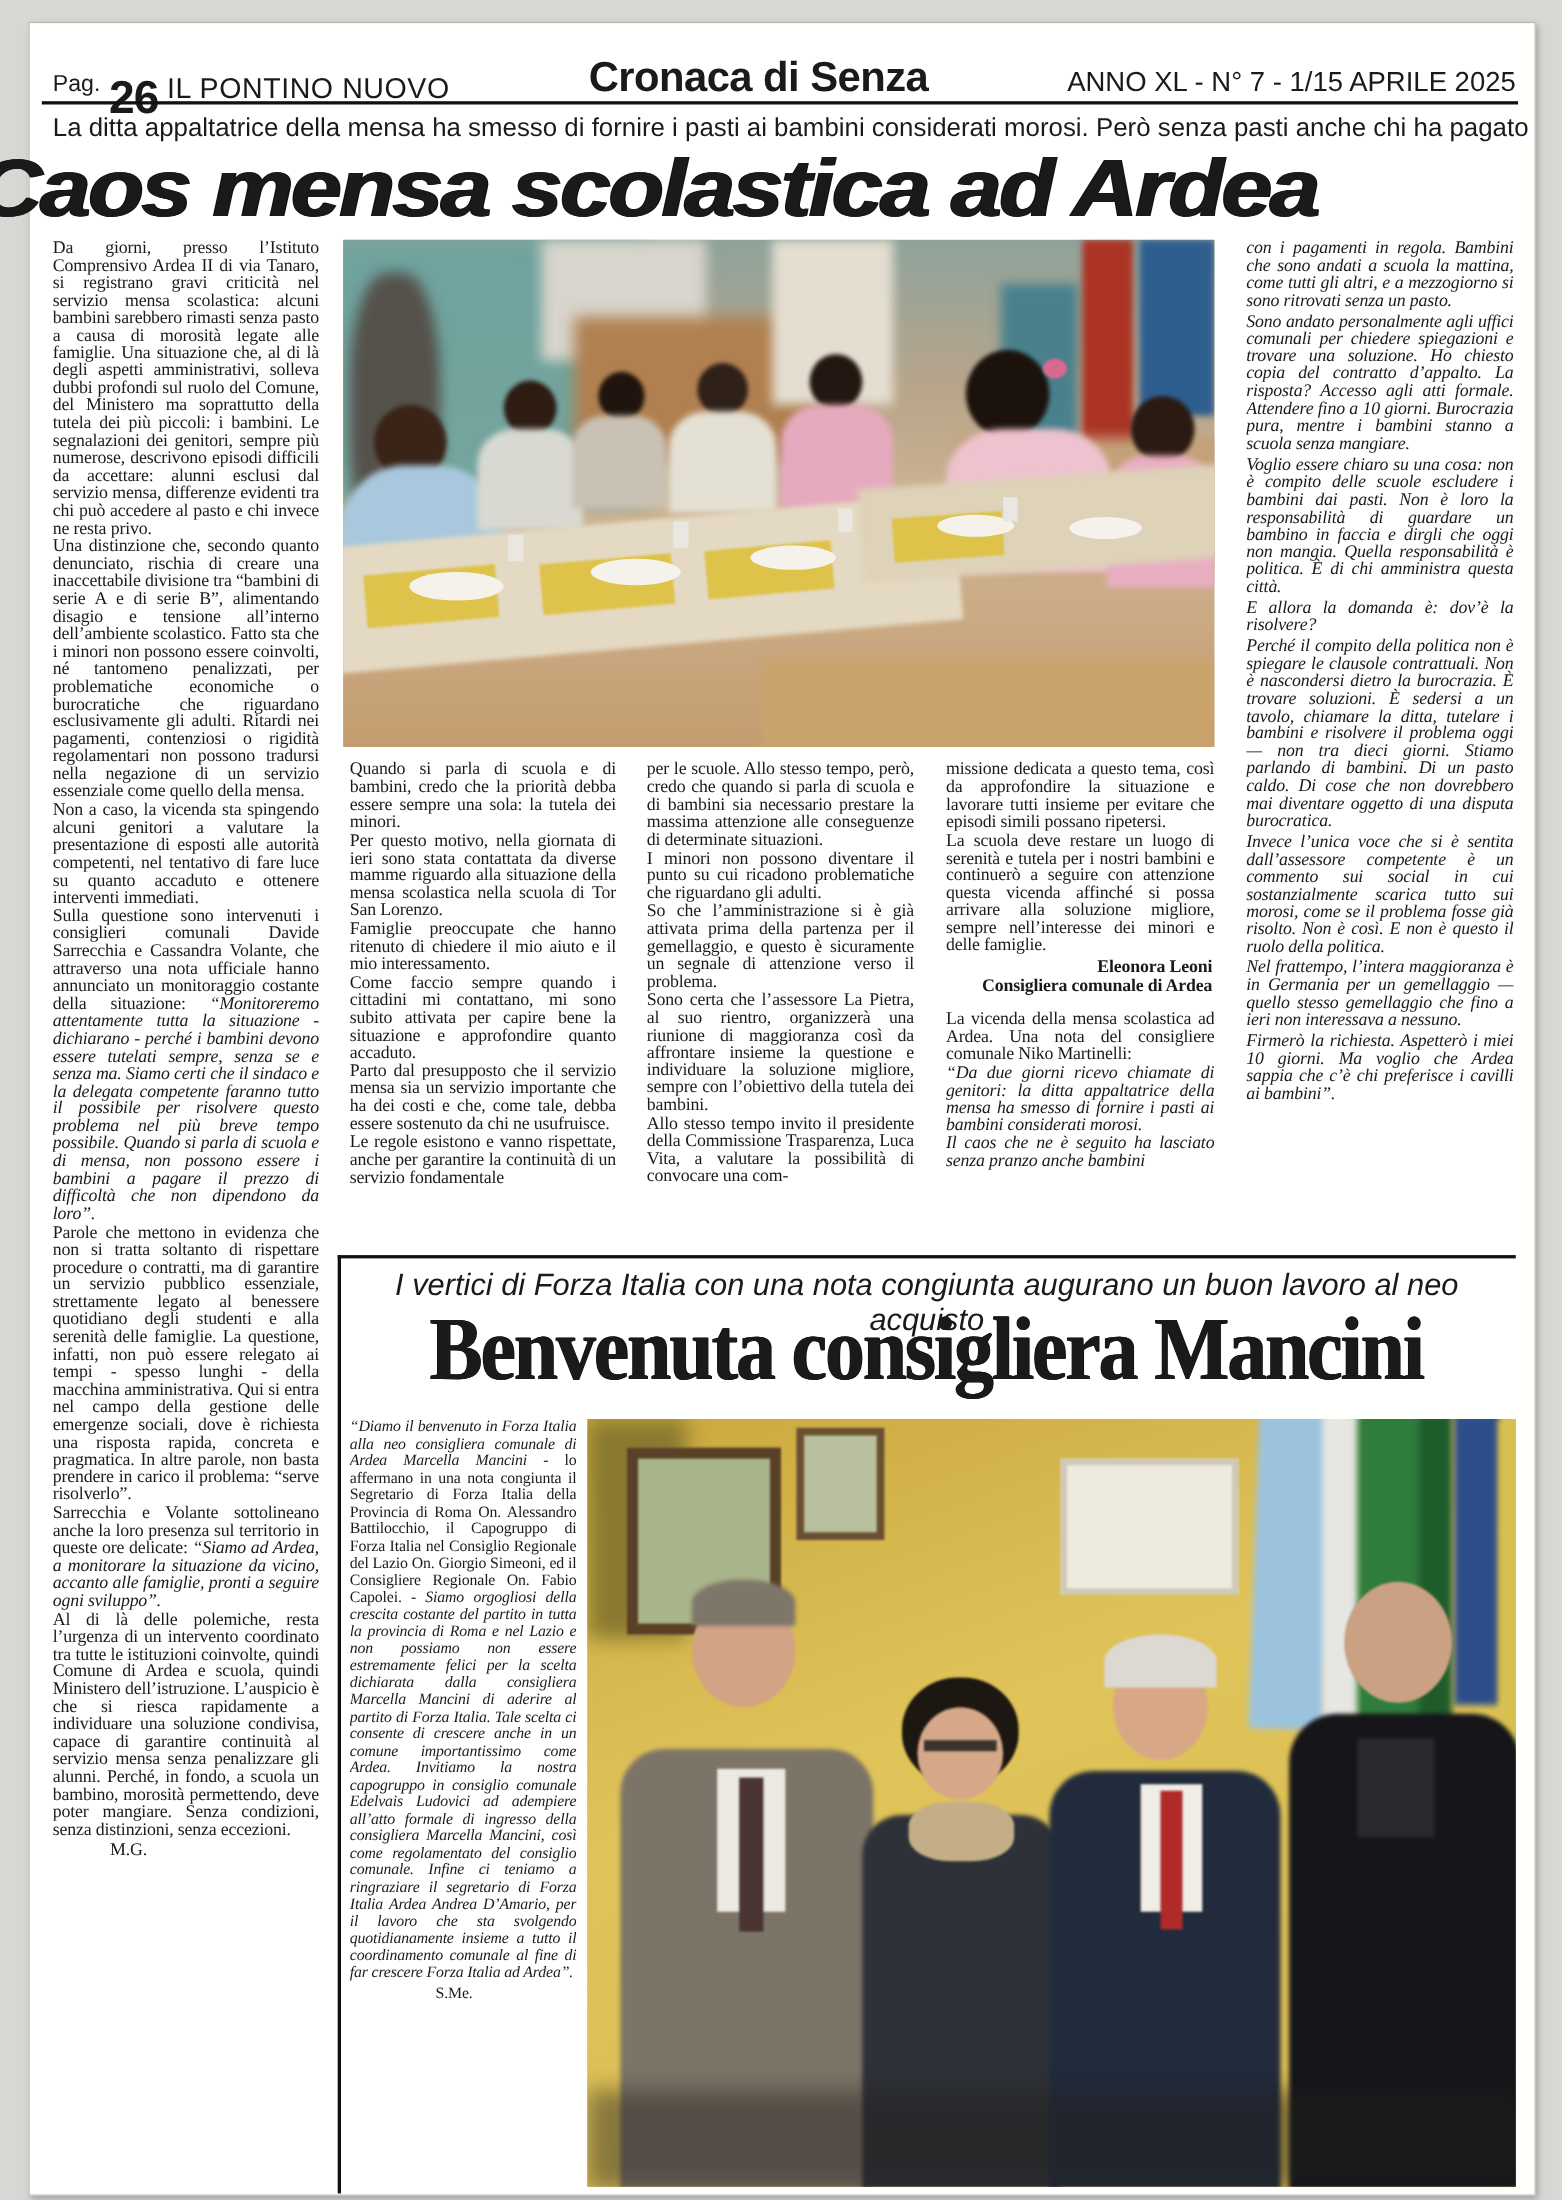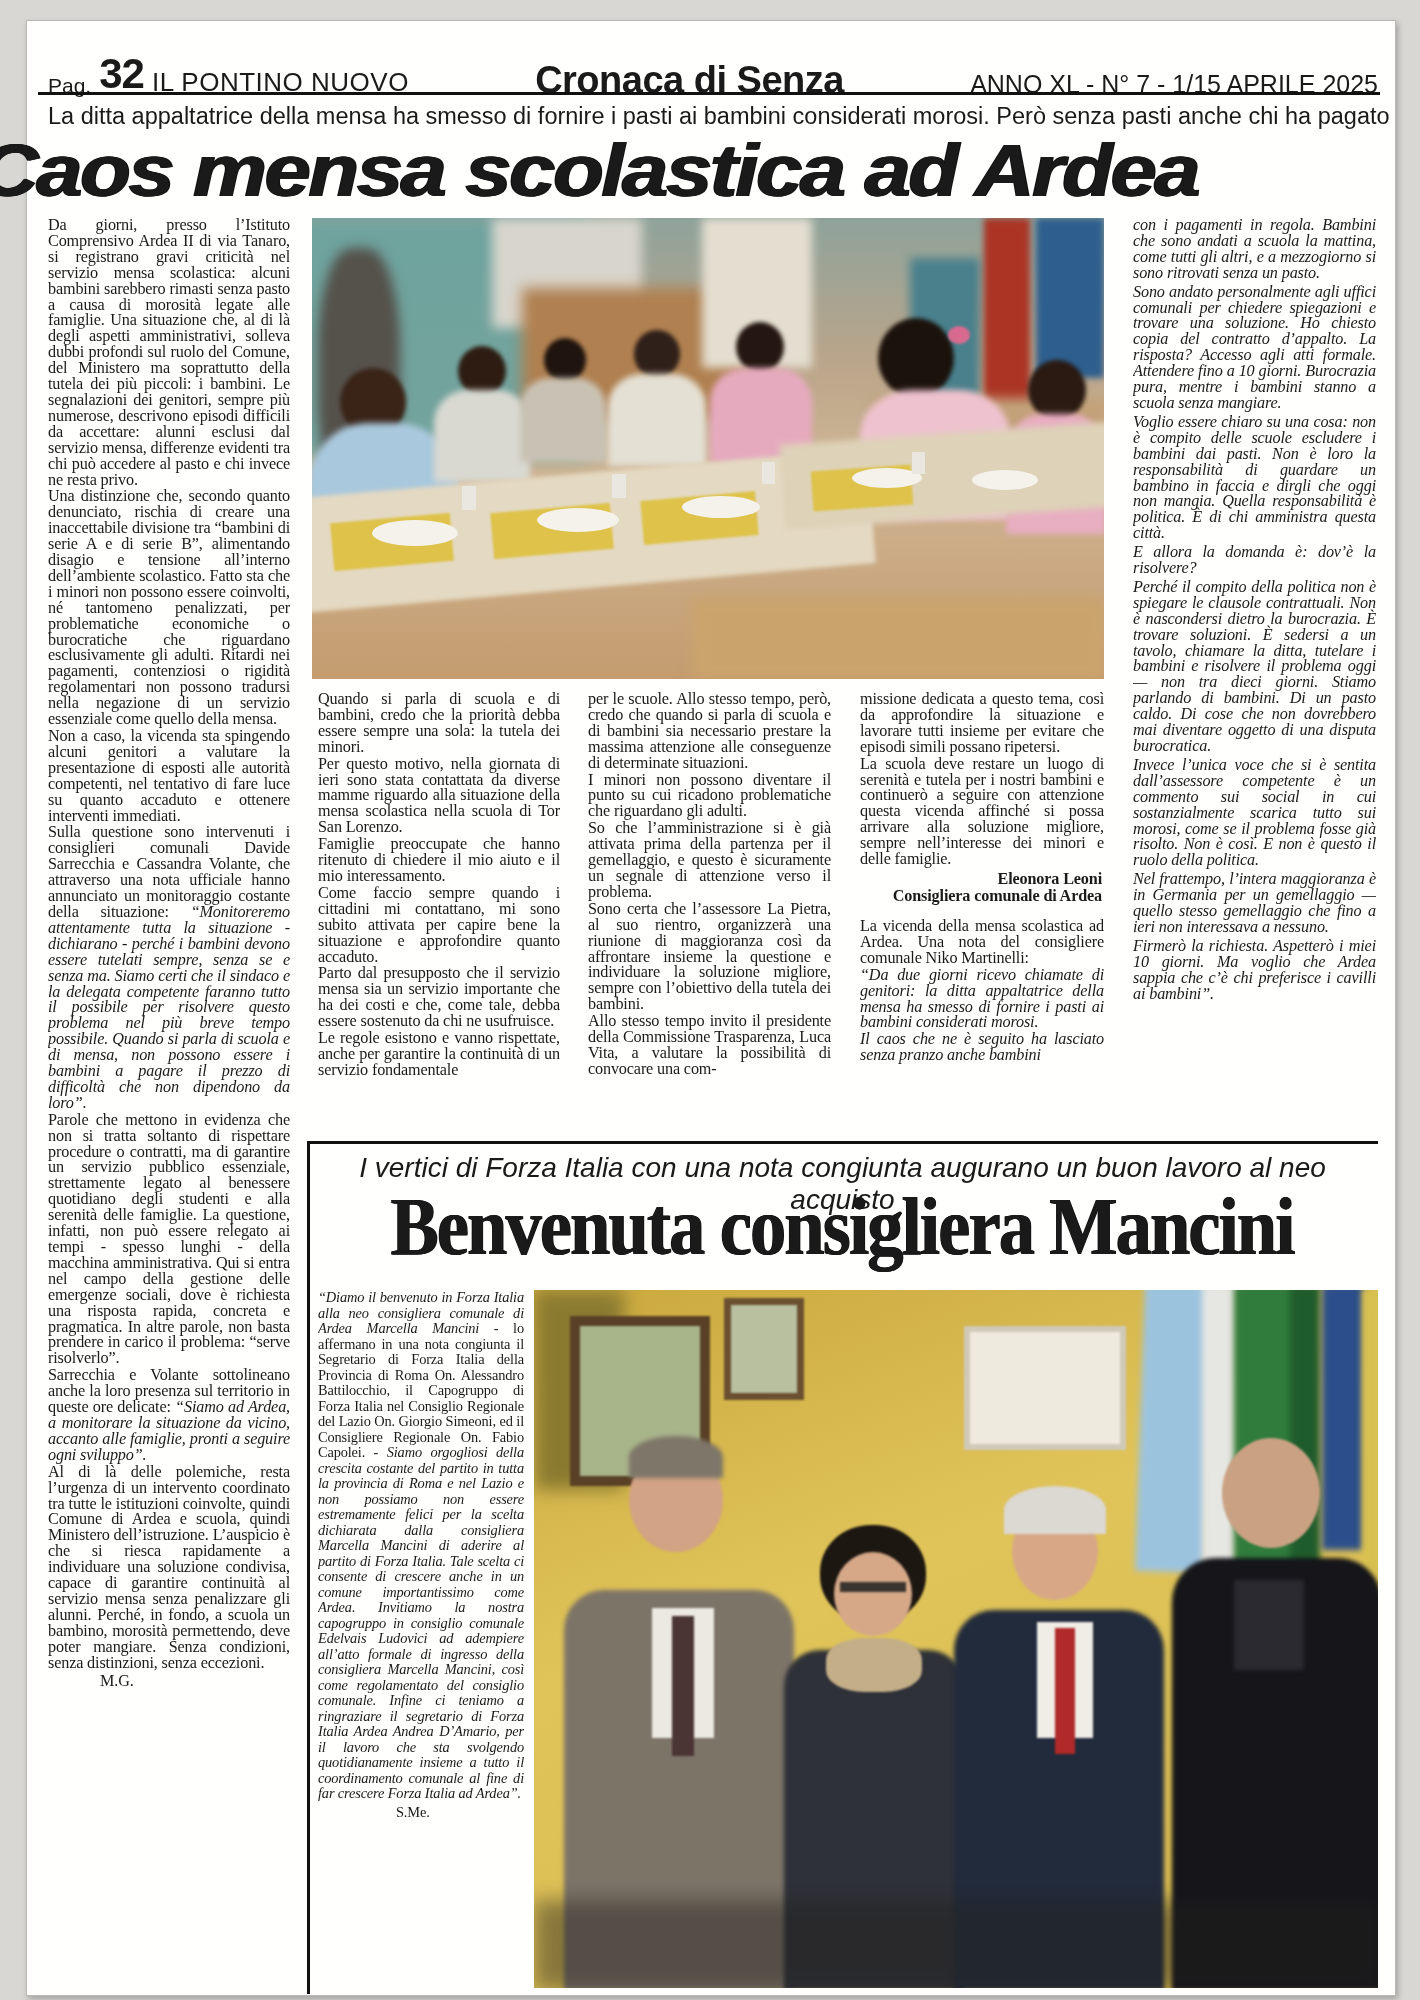--- a/index.html
+++ b/index.html
@@ -4,21 +4,21 @@
 <style>
   html,body{margin:0;padding:0;}
   body{width:1420px;height:2000px;position:relative;overflow:hidden;
        background:#d8d7d3;font-family:"Liberation Serif",serif;color:#1a1a1a;}
   .paper{position:absolute;left:26px;top:20px;width:1368px;height:1974px;
          background:#fffffe;border:1px solid #b9b8b2;box-shadow:2px 3px 6px rgba(0,0,0,.25);}
   
   .hdr{position:absolute;left:48px;top:50px;width:1330px;height:44px;
        display:flex;align-items:baseline;justify-content:space-between;
        font-family:"Liberation Sans",sans-serif;z-index:5;}
-  .hdr-left{display:flex;align-items:flex-end;gap:8px;}
+  .hdr-left{display:flex;align-items:flex-start;gap:8px;}
   .pag{font-size:21px;}
   .pnum{font-size:42px;font-weight:bold;letter-spacing:-1px;}
   .pname{font-size:26px;letter-spacing:.5px;}
   .hcenter{font-size:38px;font-weight:bold;letter-spacing:-.5px;}
   .hright{font-size:25px;}
   .hdr-rule{position:absolute;left:38px;top:92px;width:1342px;height:3px;background:#111;z-index:5;}
   
   .standfirst{position:absolute;left:48px;top:102px;width:1330px;
               font-family:"Liberation Sans",sans-serif;font-size:23.5px;line-height:28px;
               white-space:nowrap;z-index:5;}
@@ -61,21 +61,21 @@
   .a2col .para{margin-bottom:2px;}
 </style>
 </head>
 <body>
 
 <div class="paper"></div>
 
 <header class="hdr">
   <div class="hdr-left">
     <span class="pag">Pag.</span>
-    <span class="pnum">32</span>
+    <span class="pnum">26</span>
     <span class="pname">IL PONTINO NUOVO</span>
   </div>
   <div class="hcenter">Cronaca di Senza</div>
   <div class="hright">ANNO XL - N° 7 - 1/15 APRILE 2025</div>
 </header>
 <div class="hdr-rule"></div>
 
 <div class="standfirst">La ditta appaltatrice della mensa ha smesso di fornire i pasti ai bambini considerati morosi. Però senza pasti anche chi ha pagato</div>
 <h1 class="headline1"><span>Caos mensa scolastica ad Ardea</span></h1>
 

